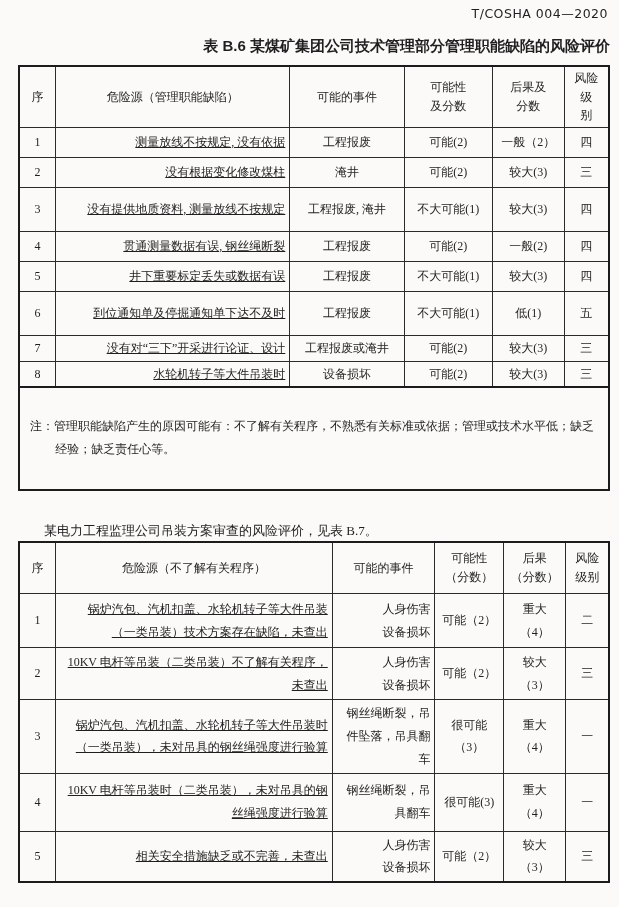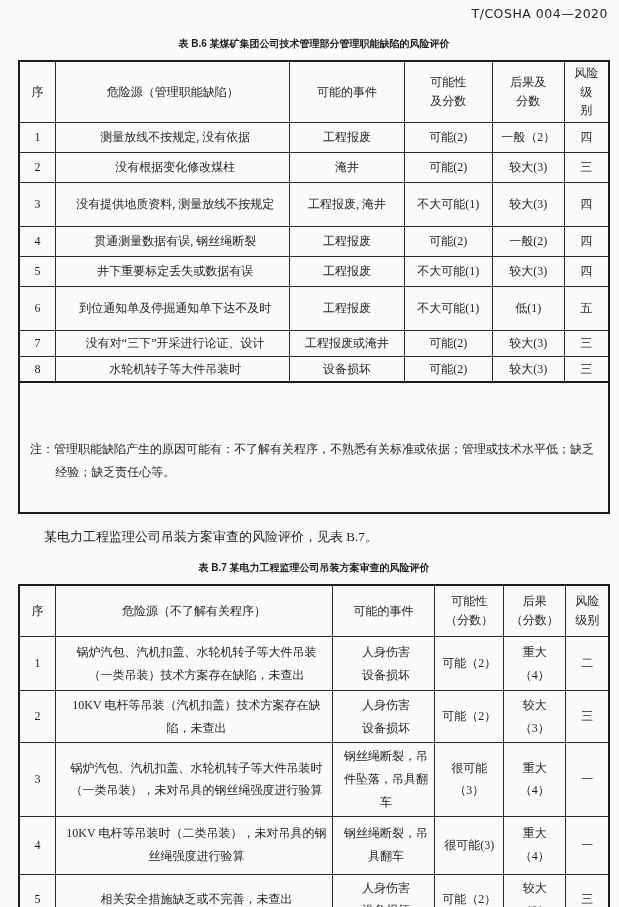--- a/index.html
+++ b/index.html
@@ -18,69 +18,69 @@
   }
   .doc-code {
     text-align: right;
     font-family: "DejaVu Sans", "Liberation Sans", sans-serif;
     font-size: 12.5px;
     letter-spacing: 0.5px;
     padding-right: 2px;
     height: 18px;
   }
   .tbl-title {
-    text-align: center;
+    text-align: right;
     font-family: "Liberation Sans", "DejaVu Sans", sans-serif;
     font-weight: bold;
-    font-size: 10px;
+    font-size: 15px;
     margin: 13px 0 9px 0;
   }
   table {
     width: 592px;
     border-collapse: collapse;
     table-layout: fixed;
     font-size: 12px;
   }
   table, th, td { border: 1px solid #2b2b2b; }
   table { border: 2px solid #1c1c1c; }
   th, td {
     padding: 2px 4px;
     text-align: center;
     vertical-align: middle;
     white-space: pre-line;
     line-height: 1.55;
     overflow: hidden;
   }
   thead th { font-weight: normal; height: 52px; }
-  tbody td:nth-child(2) { text-align: center; padding-left: 9px; }
+  tbody td:nth-child(2) { text-align: right; padding-left: 9px; text-decoration: underline; }
   
   #table-b6 tbody tr td { height: 30px; }
   #table-b6 tbody tr:nth-child(3) td,
   #table-b6 tbody tr:nth-child(6) td { height: 44px; }
   #table-b6 tbody tr:nth-child(7) td,
   #table-b6 tbody tr:nth-child(8) td { height: 26px; }
   
   #table-b7 tbody tr td { height: 52px; line-height: 1.9; }
   #table-b7 tbody tr:nth-child(1) td { height: 54px; }
   #table-b7 tbody tr:nth-child(3) td,
   #table-b7 tbody tr:nth-child(4) td { height: 58px; }
   #table-b7 tbody tr:nth-child(5) td { height: 44px; }
-  #table-b7 tbody td:nth-child(3) { text-align: center; padding-left: 9px; }
+  #table-b7 tbody td:nth-child(3) { text-align: right; padding-left: 9px; }
   
   tfoot td.note {
     text-align: left;
     height: 52px;
     padding: 4px 10px 6px 10px;
     line-height: 1.9;
     border-top: 2px solid #1c1c1c;
   }
-  .note-inner { padding-left: 2.1em; text-indent: -2.1em; margin-top: 28px; }
+  .note-inner { padding-left: 2.1em; text-indent: -2.1em; }
   .para {
     font-size: 13px;
-    margin: 14px 0 0 0;
+    margin: 31px 0 0 0;
     text-indent: 2em;
     line-height: 1.4;
   }
   .gap-b7-title { margin-top: 14px; margin-bottom: 9px; }
 </style>
 </head>
 <body>
 
 <div class="page">
 
@@ -180,21 +180,20 @@
       <tr>
         <td class="note" colspan="6">
           <div class="note-inner">注：管理职能缺陷产生的原因可能有：不了解有关程序，不熟悉有关标准或依据；管理或技术水平低；缺乏经验；缺乏责任心等。</div>
         </td>
       </tr>
     </tfoot>
   </table>
 
   <p class="para">某电力工程监理公司吊装方案审查的风险评价，见表 B.7。</p>
 
-  <div class="tbl-title gap-b7-title">表 B.7  某电力工程监理公司吊装方案审查的风险评价</div>
 
   <table id="table-b7">
     <colgroup>
       <col style="width:6.2%">
         <col style="width:46.9%">
         <col style="width:17.4%">
       <col style="width:11.6%">
         <col style="width:10.6%">
         <col style="width:7.3%">
     </colgroup>
@@ -216,21 +215,21 @@
           <td>1</td>
           <td>锅炉汽包、汽机扣盖、水轮机转子等大件吊装（一类吊装）技术方案存在缺陷，未查出</td>
           <td>人身伤害
 设备损坏</td>
           <td>可能（2）</td>
           <td>重大（4）</td>
           <td>二</td>
         </tr>
         <tr>
           <td>2</td>
-          <td>10KV 电杆等吊装（汽机扣盖）技术方案存在缺陷，未查出</td>
+          <td>10KV 电杆等吊装（二类吊装）不了解有关程序，未查出</td>
           <td>人身伤害
 设备损坏</td>
           <td>可能（2）</td>
           <td>较大（3）</td>
           <td>三</td>
         </tr>
         <tr>
           <td>3</td>
           <td>锅炉汽包、汽机扣盖、水轮机转子等大件吊装时（一类吊装），未对吊具的钢丝绳强度进行验算</td>
           <td>钢丝绳断裂，吊件坠落，吊具翻车</td>

